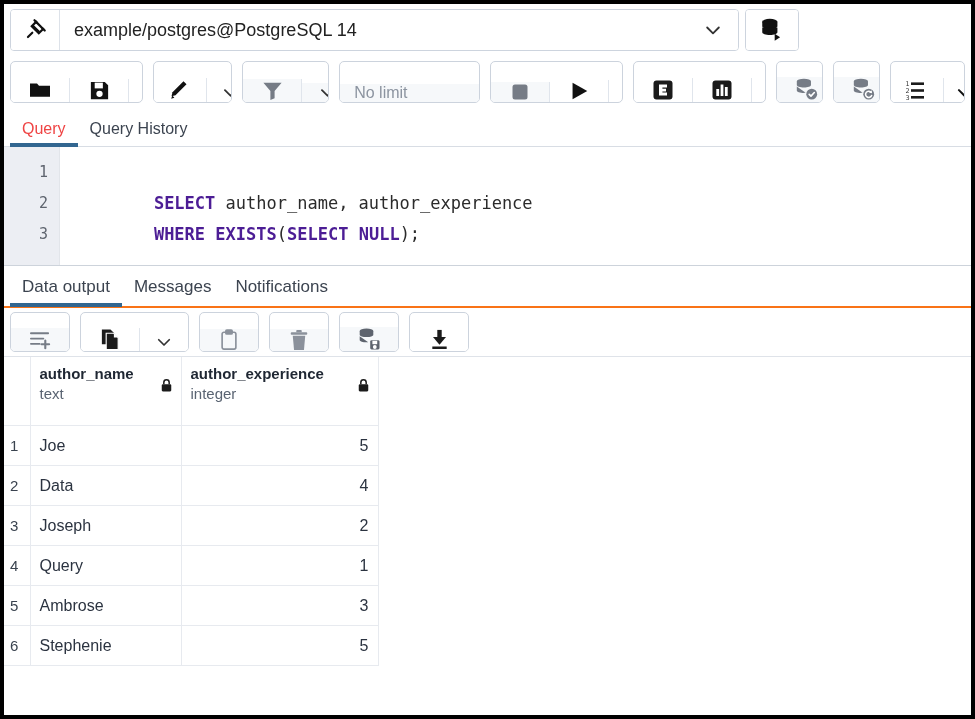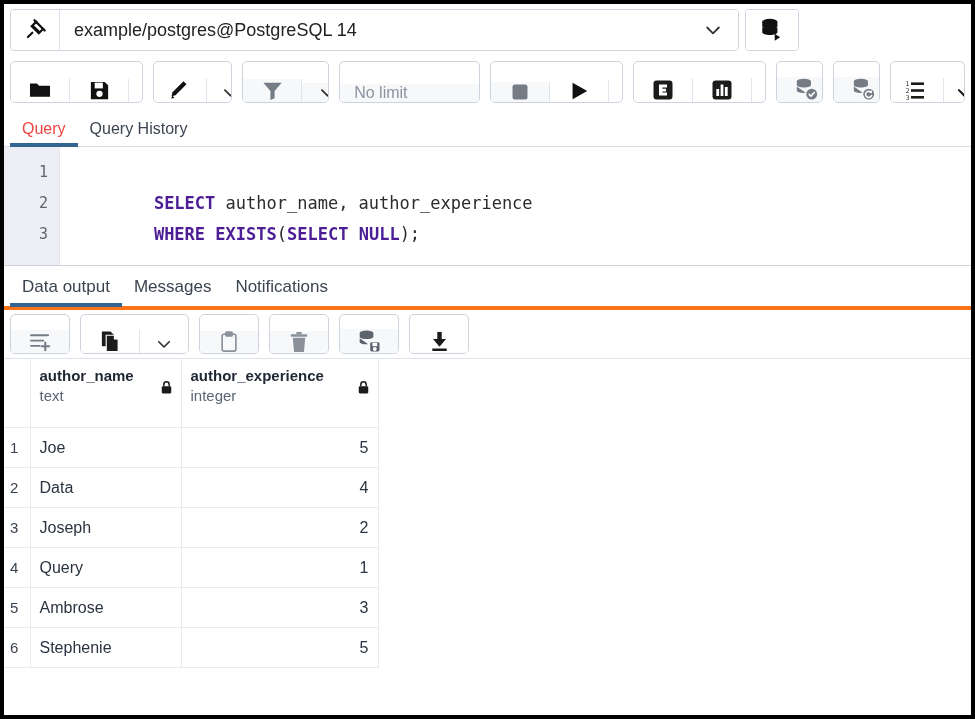--- a/index.html
+++ b/index.html
@@ -174,21 +174,21 @@
   .kw { color: #4c1d95; font-weight: bold; }
   .punc { color: #2b2b2b; }
 
   
   .out-tabs {
     display: flex;
     align-items: flex-end;
     height: 40px;
     padding-left: 6px;
     background: #fff;
-    border-bottom: 4px solid #f97316;
+    border-bottom: 2px solid #f97316;
     flex: 0 0 auto;
   }
   .out-tab {
     padding: 6px 12px 9px 12px;
     font-size: 17px;
     color: #3c4450;
     position: relative;
   }
   .out-tab.active::after {
     content: "";

